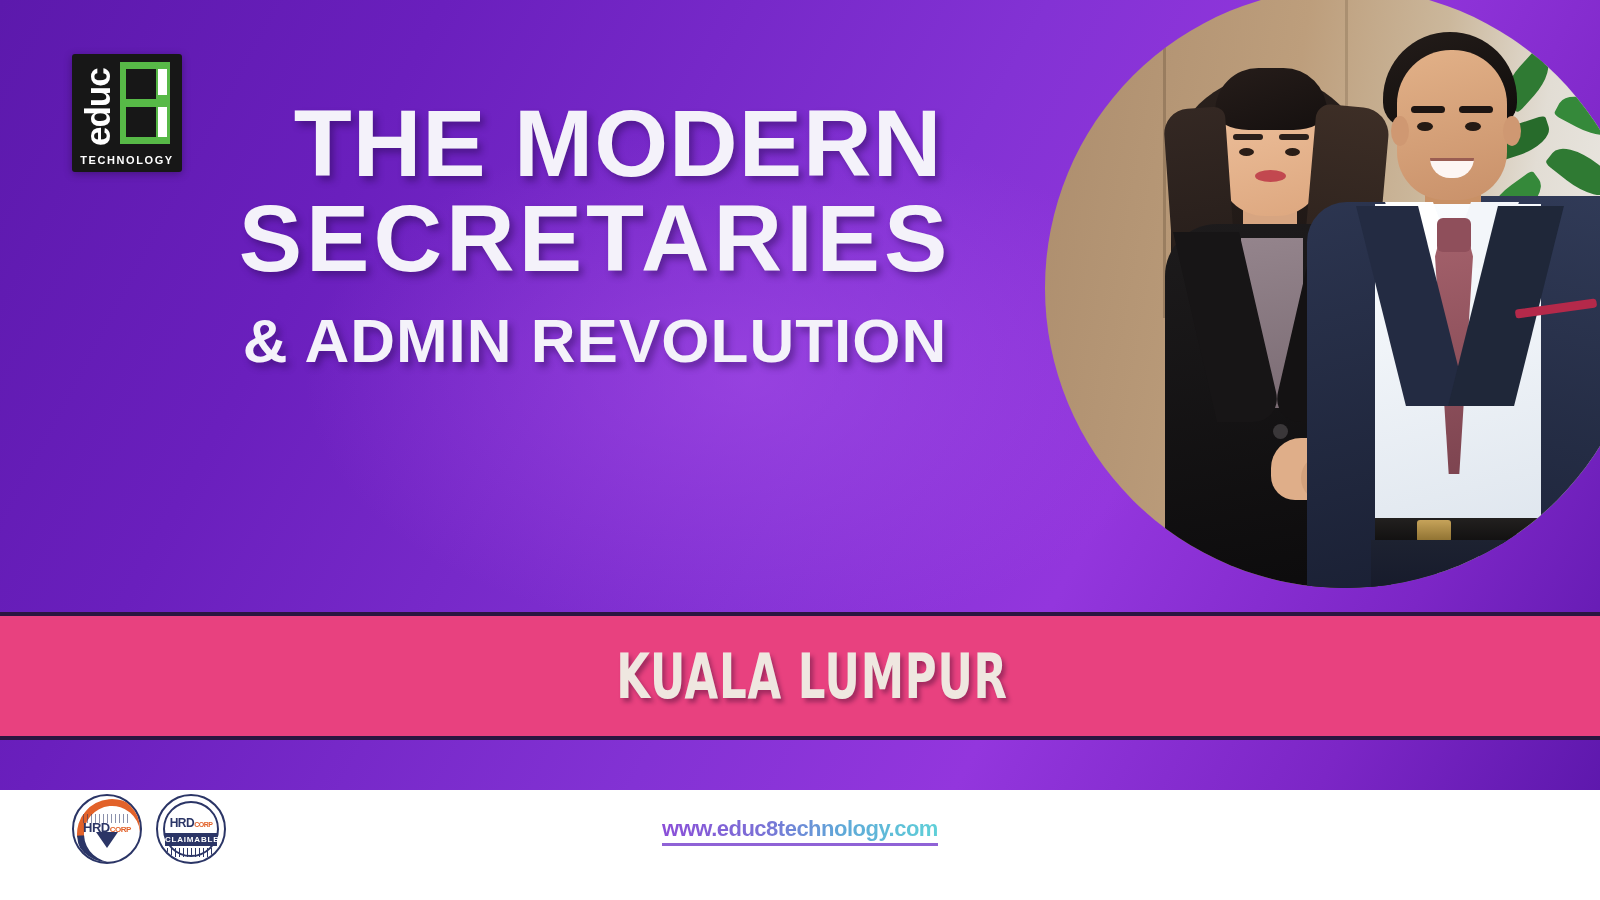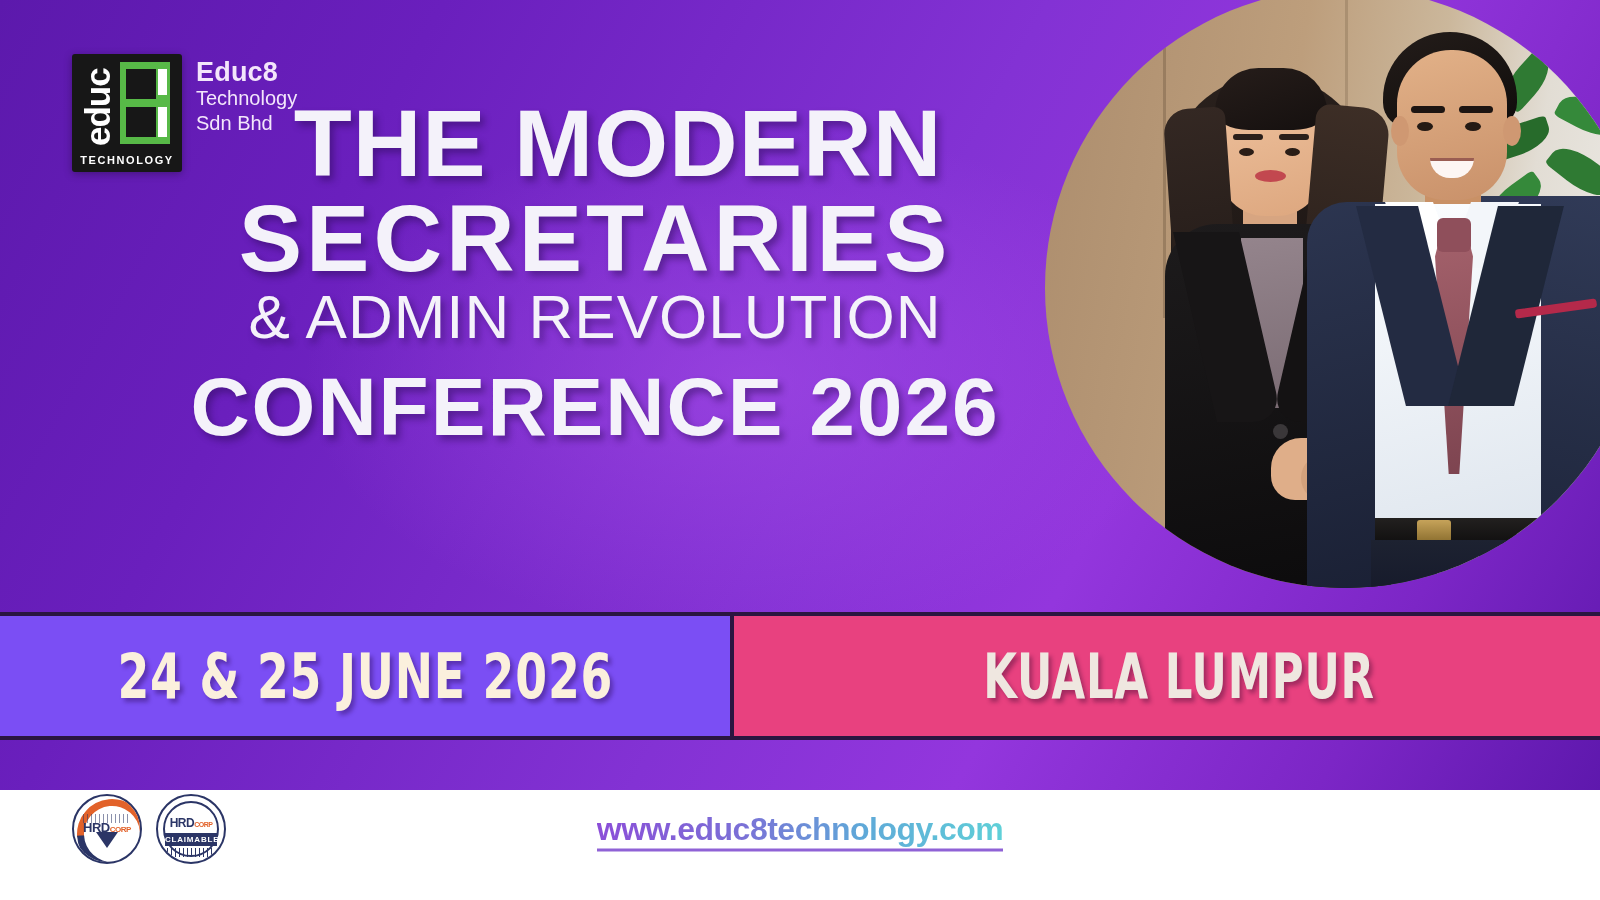--- a/index.html
+++ b/index.html
@@ -107,21 +107,21 @@
   .logo-text{color:#f3e6fb;padding-top:4px;}
   .logo-text .l1{font-size:27px;font-weight:700;line-height:1.05;letter-spacing:.2px;}
   .logo-text .l2{font-size:20px;font-weight:400;line-height:1.25;}
   .logo-text .l3{font-size:20px;font-weight:400;line-height:1.25;}
 
   
   .head{position:absolute;left:0;top:96px;width:1190px;z-index:5;text-align:center;
         color:#f4f2fa;text-shadow:4px 5px 7px rgba(40,8,80,.45);}
   .h-l1{font-size:95px;font-weight:700;letter-spacing:1px;line-height:1;padding-left:46px;}
   .h-l2{font-size:95px;font-weight:700;letter-spacing:4px;line-height:1;}
-  .h-l3{font-size:62px;font-weight:400;letter-spacing:1px;line-height:1;}
+  .h-l3{font-size:62px;font-weight:700;letter-spacing:1px;line-height:1;margin-top:24px;}
   .h-l4{font-size:82px;font-weight:700;letter-spacing:2px;line-height:1;margin-top:18px;}
 
   
   .bars{position:absolute;left:0;top:612px;width:1600px;height:120px;z-index:7;display:flex;
         border-top:4px solid #2a1540;border-bottom:4px solid #2a1540;}
   .bar-date{width:730px;background:#7b4ef4;display:flex;align-items:center;justify-content:center;
             border-right:4px solid #2a1540;}
   .bar-loc{flex:1;background:#e8417f;display:flex;align-items:center;justify-content:center;padding-left:24px;}
   .bar-date span{font-family:"DejaVu Sans Condensed","Liberation Sans Narrow","Liberation Sans",sans-serif;
                  font-size:62px;font-weight:700;color:#fbf0dd;letter-spacing:1px;
@@ -155,21 +155,21 @@
             color:#fff;font-size:8px;font-weight:700;letter-spacing:.8px;text-align:center;line-height:13px;}
   .b2-hrd{position:absolute;left:0;right:0;top:20px;text-align:center;color:#2b3566;
           font-size:12px;font-weight:700;letter-spacing:-.5px;}
   .b2-hrd em{font-style:normal;color:#e2622a;font-size:7px;}
   .b2-stripes{position:absolute;left:9px;right:9px;top:52px;height:9px;
               background:repeating-linear-gradient(90deg,#2b3566 0 1px,transparent 1px 4px);}
   .b1-stripes{position:absolute;left:9px;right:9px;top:18px;height:9px;
               background:repeating-linear-gradient(90deg,#2b3566 0 1px,transparent 1px 4px);opacity:.55;}
 
   .site{position:absolute;left:0;right:0;top:50%;transform:translateY(-50%);text-align:center;}
-  .site a{font-size:32px;font-weight:700;letter-spacing:-.5px;text-decoration:none;
+  .site a{font-size:22px;font-weight:700;letter-spacing:-.5px;text-decoration:none;
           background:linear-gradient(90deg,#8b4ed8 0%,#7b6fd6 35%,#5fa8d8 65%,#5fd0d8 100%);
           -webkit-background-clip:text;background-clip:text;color:transparent;
           border-bottom:3px solid #8f62d6;padding-bottom:2px;}
   .phone{position:absolute;right:72px;top:50%;transform:translateY(-50%);
          font-size:31px;font-weight:700;color:#161616;letter-spacing:-.3px;}
 </style>
 </head>
 <body>
 
 <div class="banner">
@@ -243,39 +243,30 @@
       <div class="logo-mark">
         <div class="logo-educ">educ</div>
         <div class="logo-8">
           <div class="blk" style="left:6px;top:7px;width:30px;height:30px;"></div>
           <div class="blk" style="left:6px;top:45px;width:30px;height:30px;"></div>
           <div class="wht" style="left:38px;top:7px;width:9px;height:26px;"></div>
           <div class="wht" style="left:38px;top:45px;width:9px;height:30px;"></div>
         </div>
         <div class="logo-tech">TECHNOLOGY</div>
       </div>
-      <div class="logo-text">
-        <div class="l1">Educ8</div>
-        <div class="l2">Technology</div>
-        <div class="l3">Sdn Bhd</div>
-      </div>
     </div>
 
     <div class="head">
       <div class="h-l1">THE MODERN</div>
       <div class="h-l2">SECRETARIES</div>
       <div class="h-l3">&amp; ADMIN REVOLUTION</div>
-      <div class="h-l4">CONFERENCE 2026</div>
     </div>
   </div>
 
   <div class="bars">
-    <div class="bar-date">
-      <span>24 &amp; 25 JUNE 2026</span>
-    </div>
     <div class="bar-loc">
       <span>KUALA LUMPUR</span>
     </div>
   </div>
 
   <div class="footer">
     <div class="badges">
       <div class="badge">
         <div class="b1-arc"></div>
         <div class="b1-arc2"></div>

